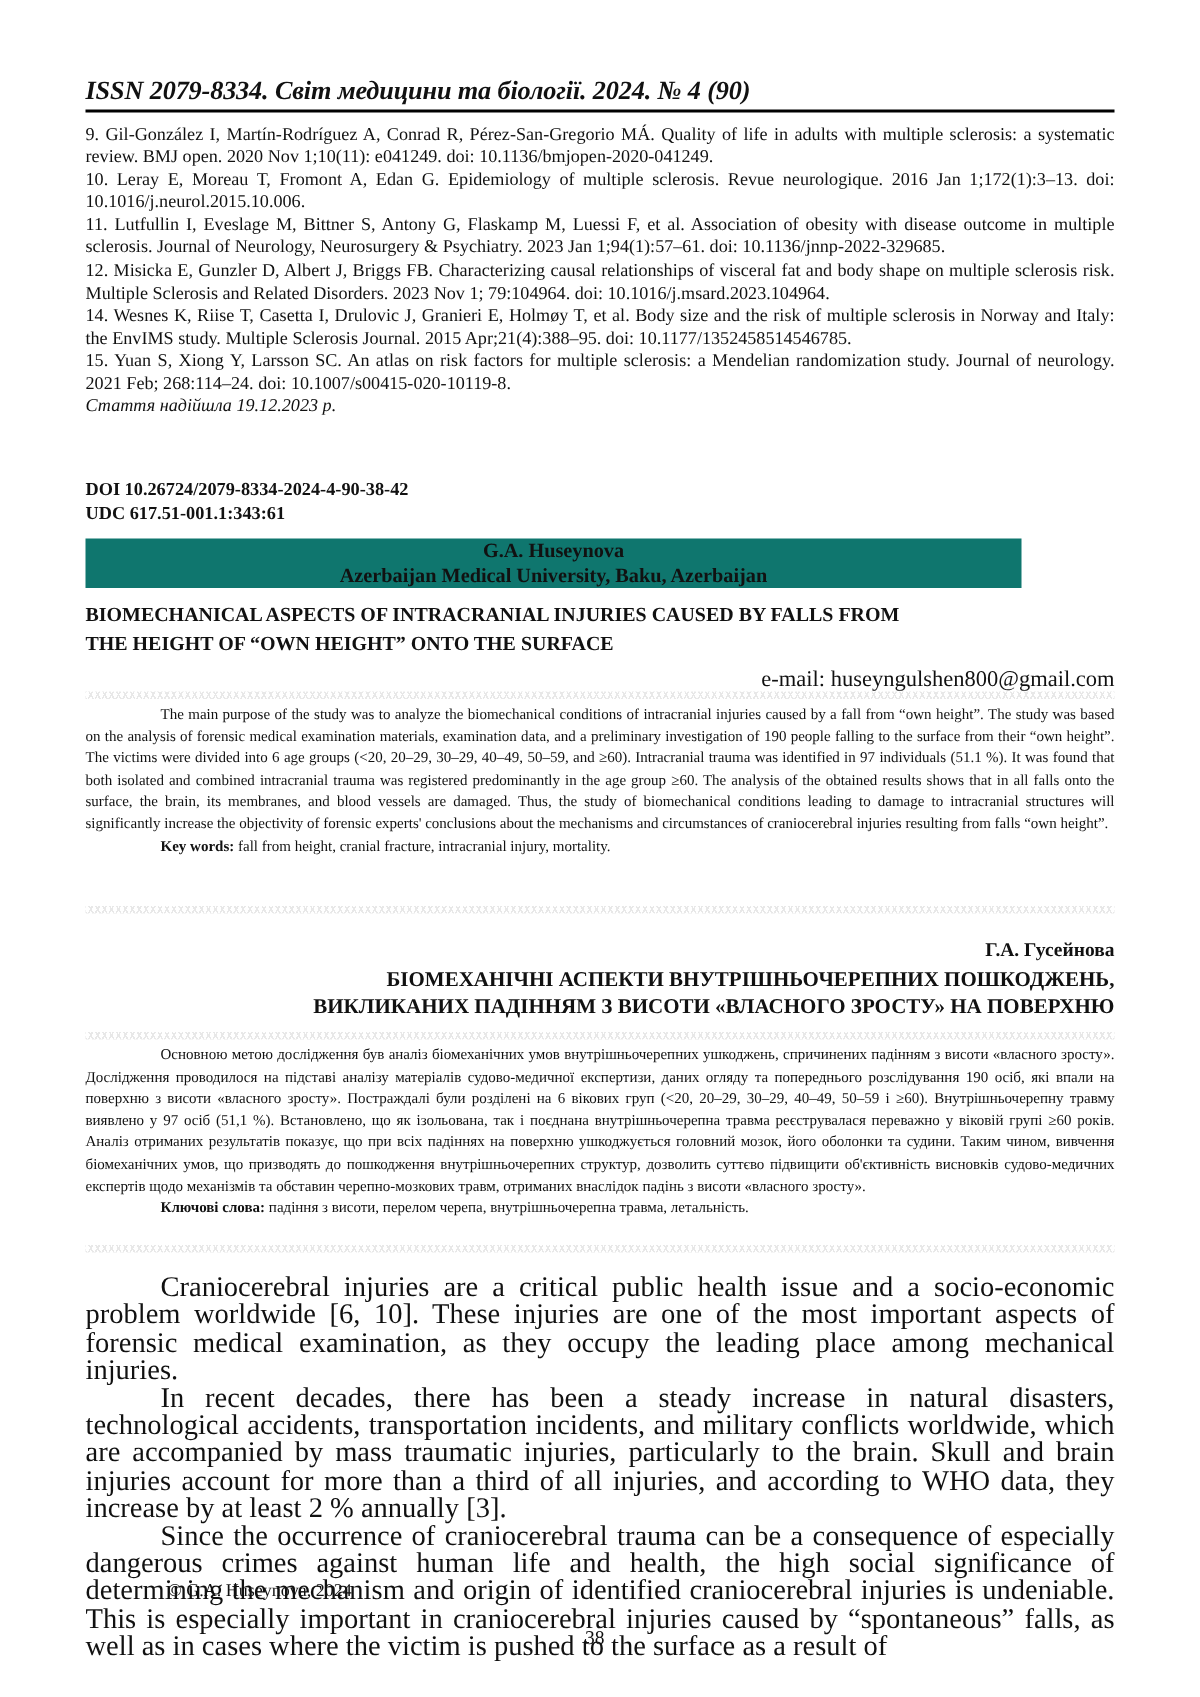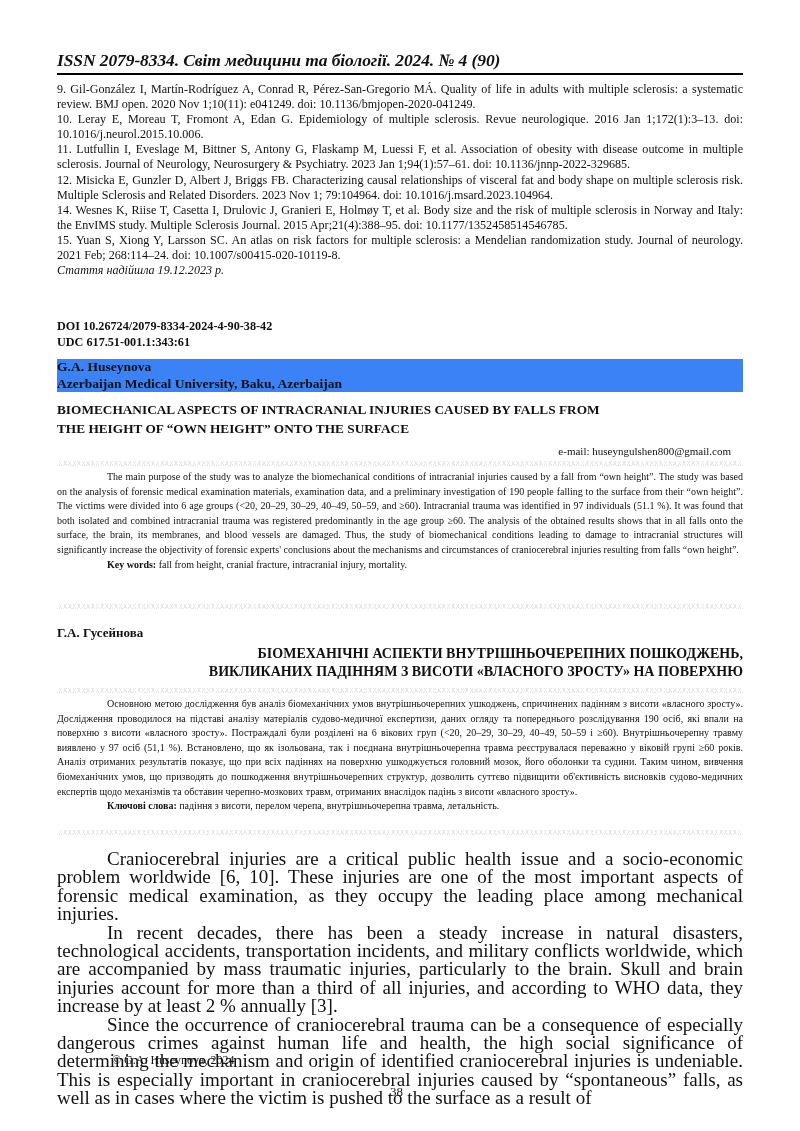--- a/index.html
+++ b/index.html
@@ -11,34 +11,34 @@
     .journal-header {
       position: absolute; top: 50px; left: 0; width: 686px;
       font-style: italic; font-weight: bold; font-size: 17.5px; letter-spacing: -0.1px;
       padding-bottom: 2px; border-bottom: 2.5px solid #000;
     }
     .refs { position: absolute; top: 82px; left: 0; width: 686px; font-size: 12.1px; line-height: 15.1px; text-align: justify; }
     .refs p { margin: 0; }
     .received { margin-top: 2px; font-style: italic; }
     .doi { position: absolute; top: 319px; left: 0; font-weight: bold; font-size: 12.2px; line-height: 15.5px; }
     .author-box {
-      position: absolute; top: 359px; left: 0; width: 686px; height: 33px;
-      background: #3b82f6; font-weight: bold; font-size: 13.5px; line-height: 16.5px;
+      position: absolute; top: 359px; left: 0; width: 624px; height: 33px;
+      background: #0f766e; text-align: center; font-weight: bold; font-size: 13.5px; line-height: 16.5px;
     }
     .title-en { position: absolute; top: 401px; left: 0; width: 686px; text-align: left; font-weight: bold; font-size: 13.3px; line-height: 18.5px; }
-    .email { position: absolute; top: 445px; right: 12px; font-size: 11px; }
+    .email { position: absolute; top: 445px; right: 0; font-size: 15px; }
     .wave { position: absolute; left: 0; width: 686px; height: 5px;
       background-image: repeating-linear-gradient(60deg, #e6e6e6 0 1px, transparent 1px 4px), repeating-linear-gradient(-60deg, #e6e6e6 0 1px, transparent 1px 4px);
       opacity: 0.9;
     }
     .abstract { position: absolute; left: 0; width: 686px; font-size: 10px; line-height: 14.6px; text-align: justify; }
     .abstract p { margin: 0; text-indent: 50px; }
     .abstract .kw { text-indent: 50px; }
     .abstract b { font-weight: bold; }
-    .author-ua { position: absolute; top: 625px; left: 0; width: 686px; text-align: left; font-weight: bold; font-size: 13px; }
+    .author-ua { position: absolute; top: 625px; left: 0; width: 686px; text-align: right; font-weight: bold; font-size: 13px; }
     .title-ua { position: absolute; top: 645px; left: 0; width: 686px; text-align: right; font-weight: bold; font-size: 14px; line-height: 17.5px; }
     .body-text { position: absolute; top: 850px; left: 0; width: 686px; font-size: 19px; line-height: 18.4px; text-align: justify; }
     .body-text p { margin: 0; text-indent: 50px; }
     .copyright { position: absolute; top: 1053px; left: 55px; font-size: 12px; }
     .page-num { position: absolute; top: 1084px; left: 333px; font-size: 13px; }
   </style>
 </head>
 <body>
 
 <div class="page">

